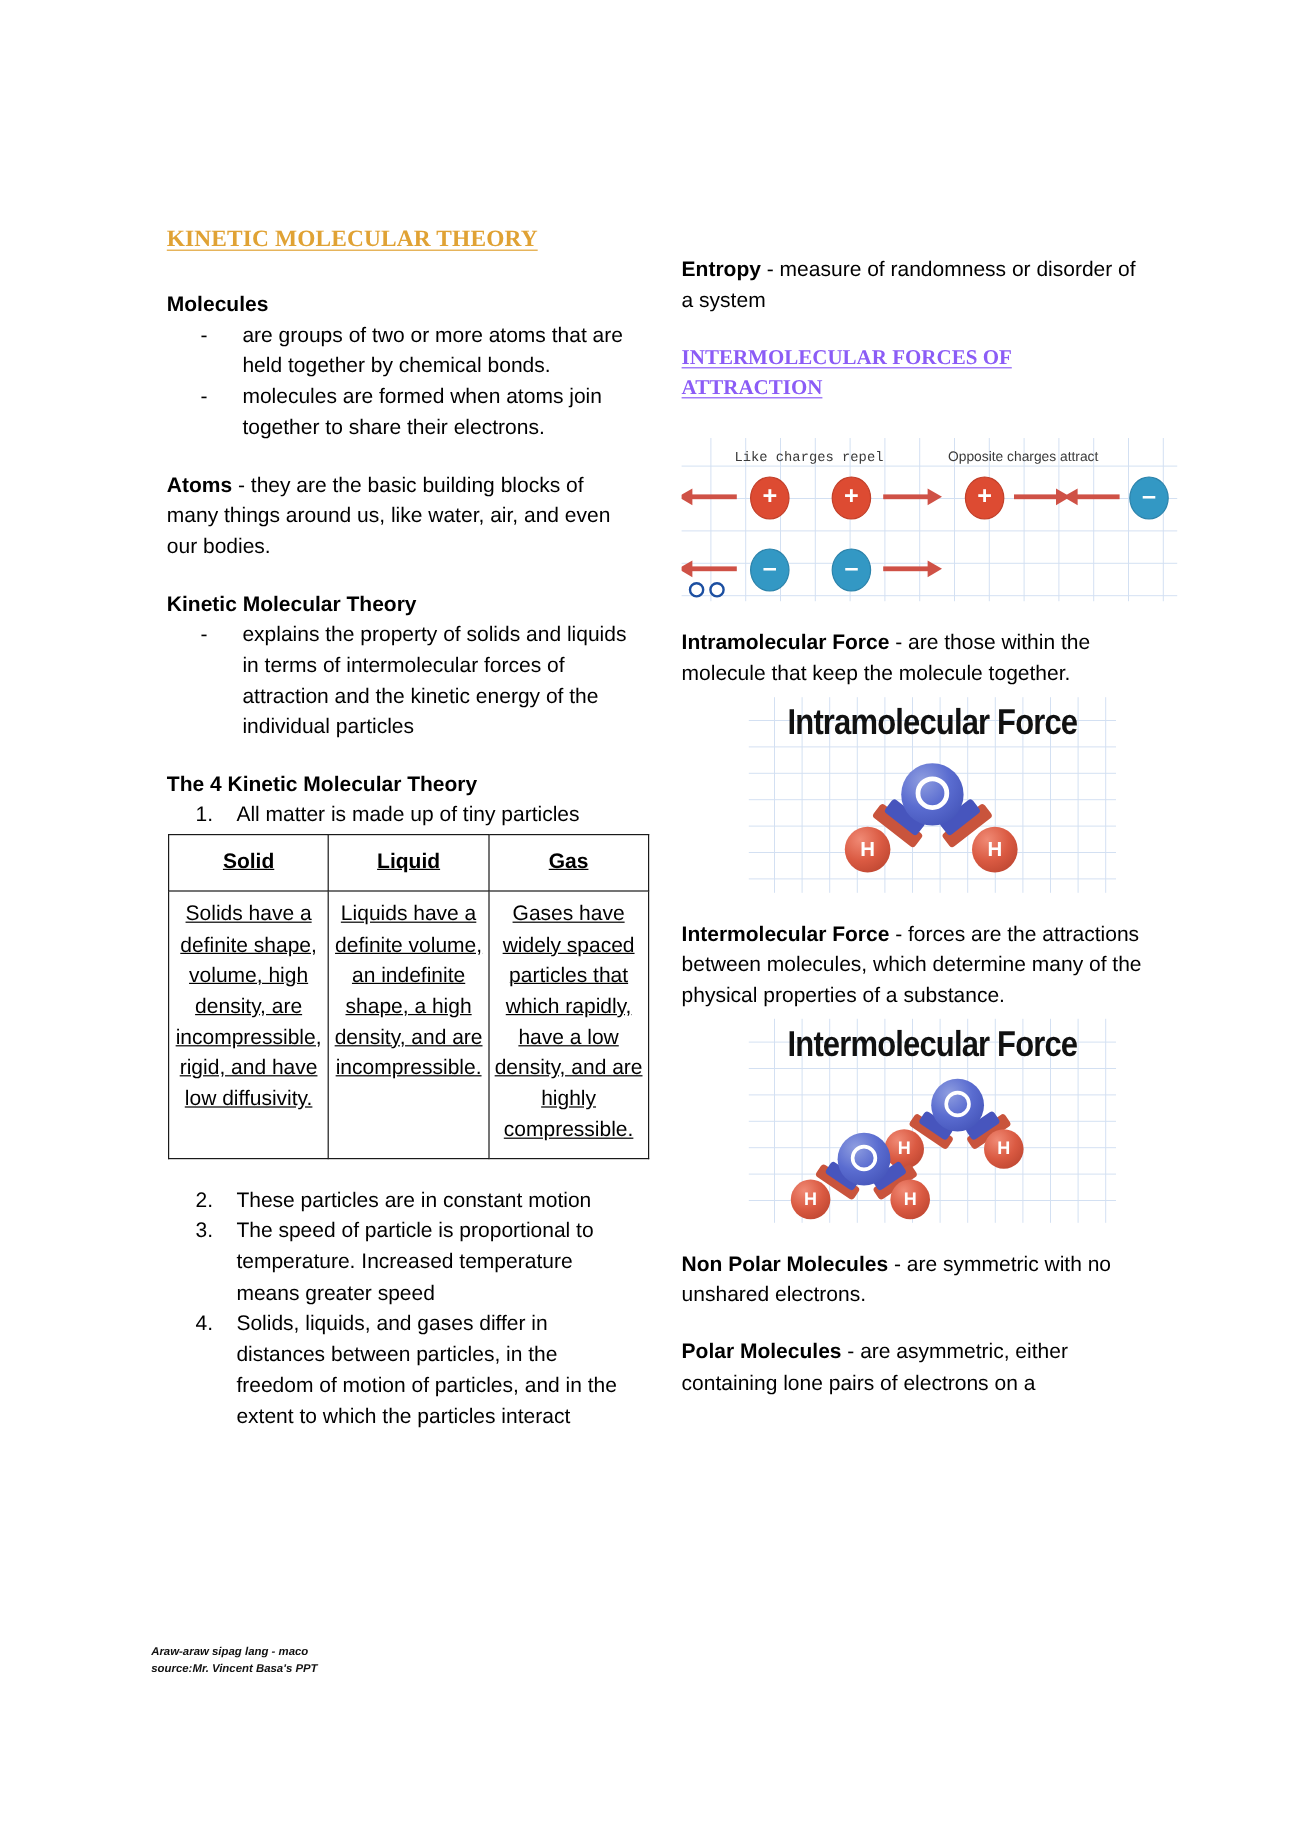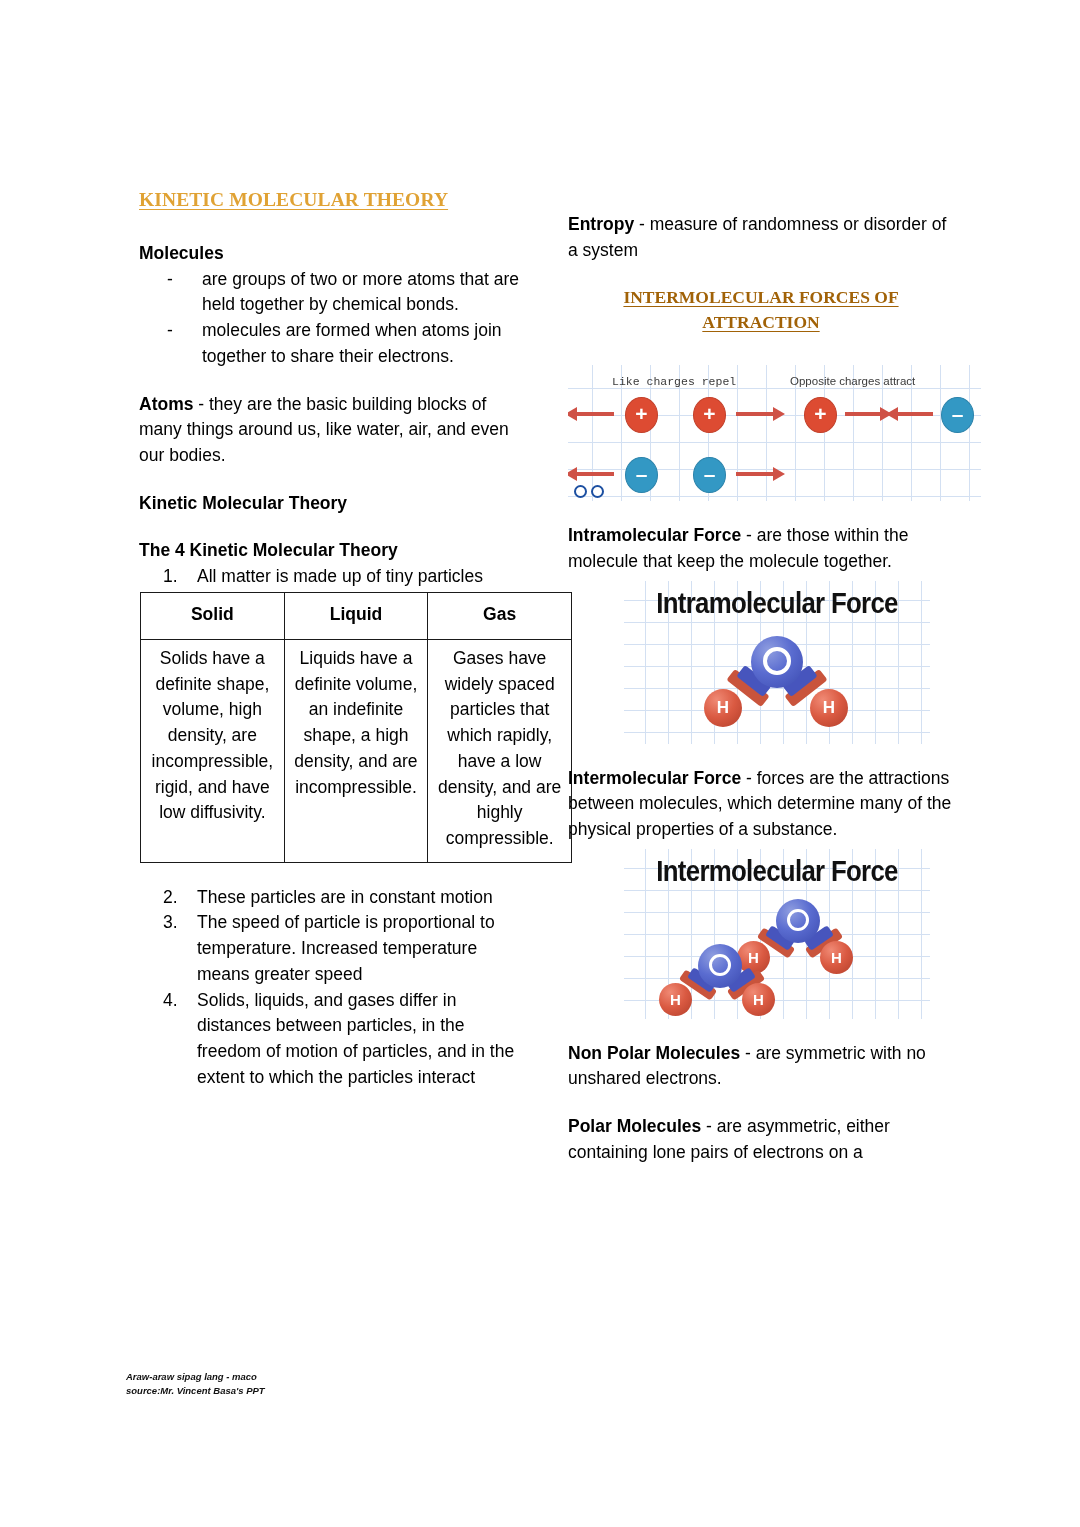--- a/index.html
+++ b/index.html
@@ -44,26 +44,25 @@
     text-decoration: underline;
     text-underline-offset: 3px;
     letter-spacing: 0.1px;
     line-height: 1.2;
     margin: 0;
   }
   .doc-subtitle {
     font-family: "Liberation Serif", serif;
     font-weight: bold;
     font-size: 17.5px;
-    color: #a16207;
+    color: #8b5cf6;
     text-decoration: underline;
     text-underline-offset: 3px;
     line-height: 1.42;
     margin: 0;
-    text-align: center;
   }
   .h-bold {
     font-weight: bold;
     font-size: 17.5px;
     line-height: 1.45;
     margin: 0;
   }
 
   
   .para {
@@ -110,23 +109,24 @@
     top: 0;
     width: 30px;
     text-align: left;
   }
   .spacer-md { height: 22px; }
   .spacer-lg { height: 30px; }
 
   
   table.states {
     border-collapse: collapse;
-    width: 432px;
+    width: 401px;
     margin: 3px 0 0 1px;
     table-layout: fixed;
+    text-decoration: underline;
   }
   table.states th,
   table.states td {
     border: 1.6px solid #1a1a1a;
     text-align: center;
     vertical-align: top;
     font-size: 17.5px;
     line-height: 1.47;
     padding: 6px 4px 10px 4px;
     word-break: break-word;
@@ -298,20 +298,23 @@
       <li>molecules are formed when atoms join together to share their electrons.</li>
     </ul>
 
     <div class="spacer-md"></div>
 
     <p class="para"><b>Atoms</b><span> - they are the basic building blocks of many things around us, like water, air, and even our bodies.</span></p>
 
     <div class="spacer-md"></div>
 
     <div class="h-bold">Kinetic Molecular Theory</div>
+    <ul class="dash-list">
+      <li>explains the property of solids and liquids in terms of intermolecular forces of attraction and the kinetic energy of the individual particles</li>
+    </ul>
 
     <div class="spacer-md"></div>
 
     <div class="h-bold">The 4 Kinetic Molecular Theory</div>
     <ol class="num-list">
       <li><span class="num">1.</span><span>All matter is made up of tiny particles</span></li>
     </ol>
 
     <table class="states">
       <thead>

